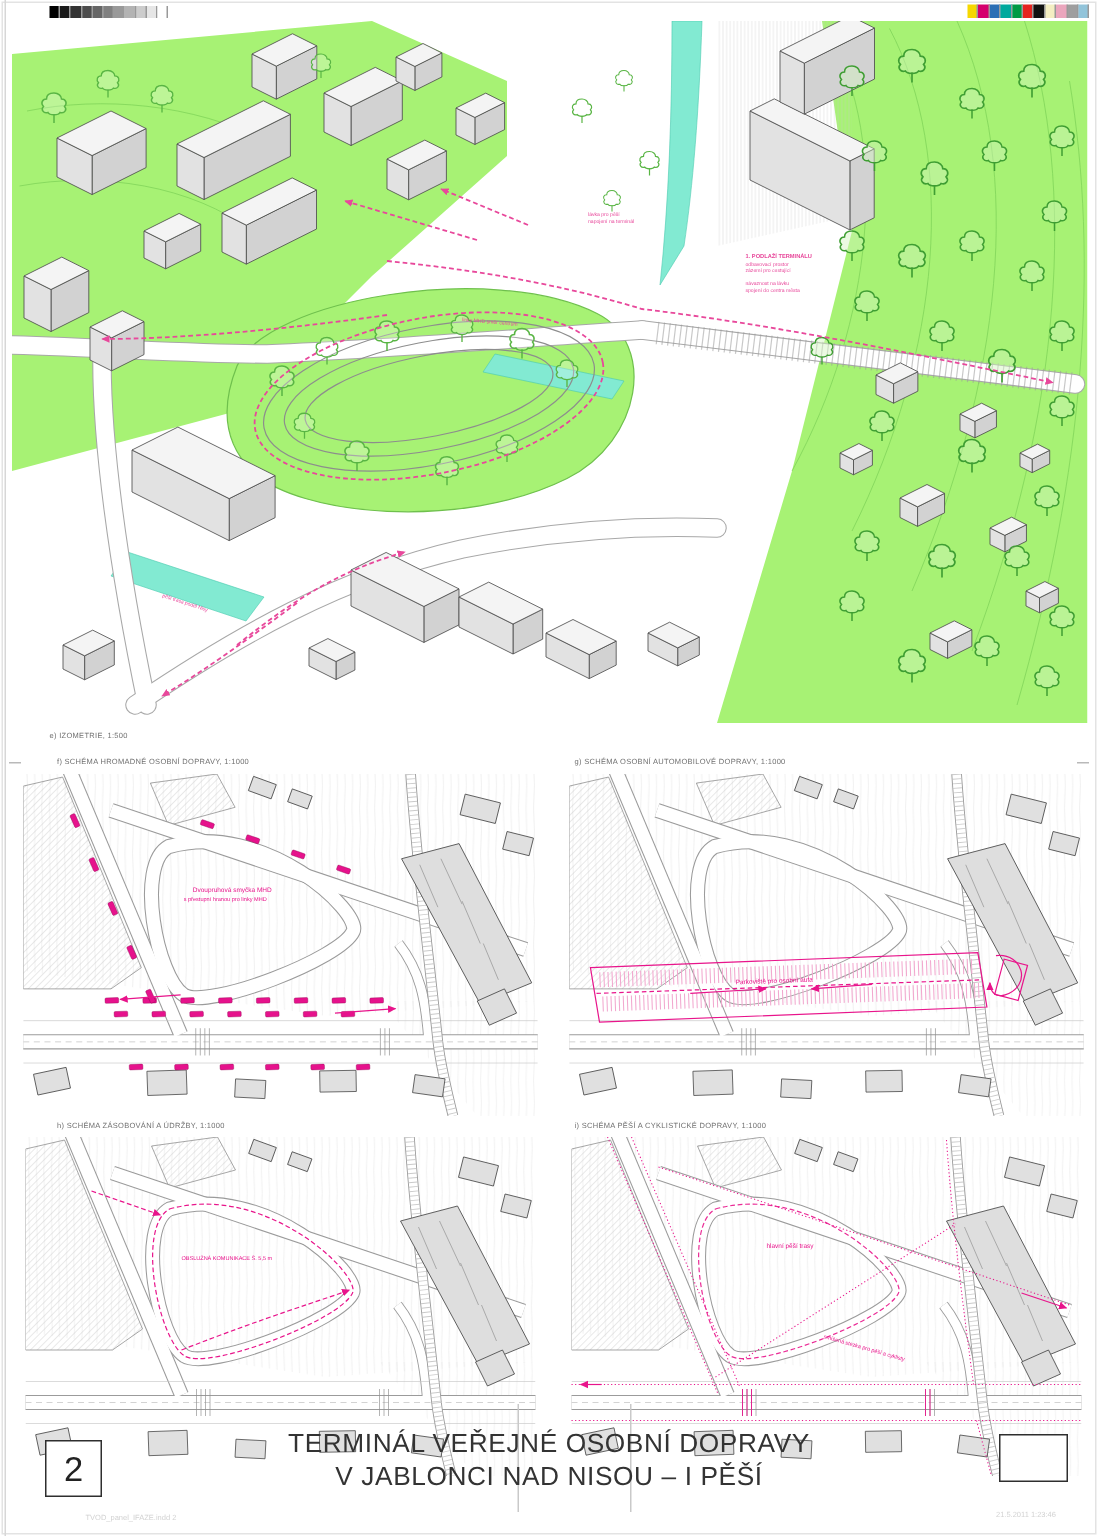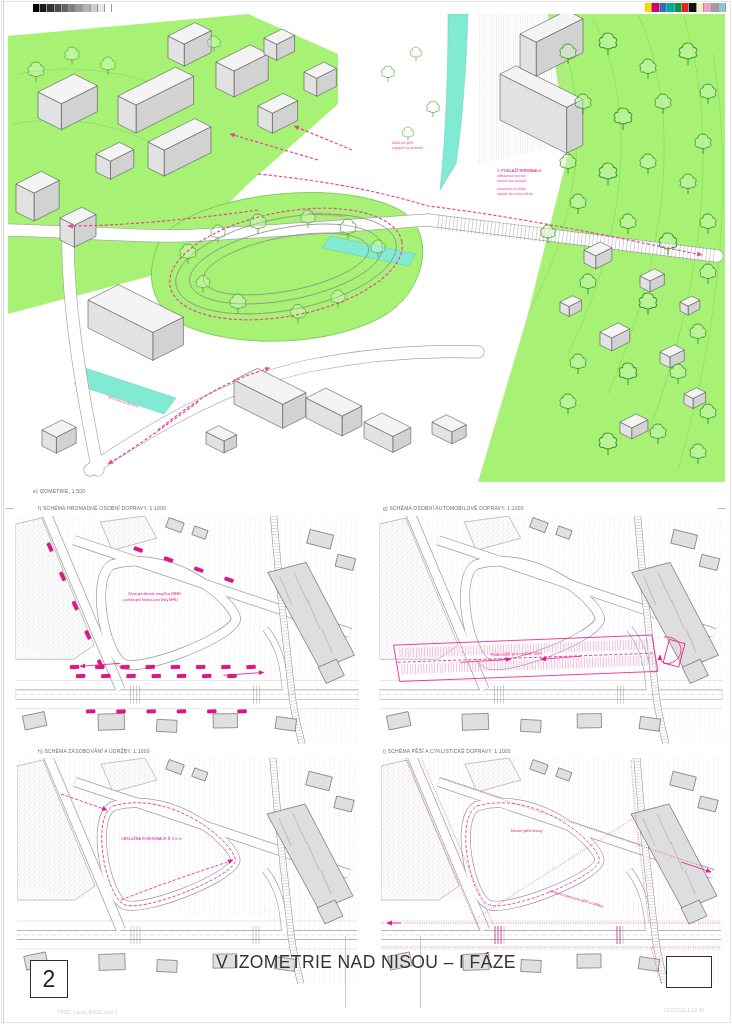--- a/index.html
+++ b/index.html
@@ -502,19 +502,20 @@
     </svg>
   </div>
 
   <div class="vrule" style="left:345px;"></div>
   <div class="vrule" style="left:420px;"></div>
   <div id="sheet-number-box">
     <span>2</span>
   </div>
   <div id="revision-box"></div>
   <div id="title-block">
-    <div class="t">V IZOMETRIE NAD NISOU – I FÁZE</div>
+    <div class="t">TERMINÁL VEŘEJNÉ OSOBNÍ DOPRAVY</div>
+    <div class="t">V JABLONCI NAD NISOU – I PĚŠÍ</div>
   </div>
   <div id="footer-left" class="footer">TVOD_panel_IFAZE.indd 2</div>
   <div id="footer-right" class="footer">21.5.2011 1:23:46</div>
   <div class="trimmark" style="left:718px;top:508px;width:8px;height:1px;"></div>
   <div class="trimmark" style="left:6px;top:508px;width:8px;height:1px;"></div>
 </div>
 
 </body></html>

